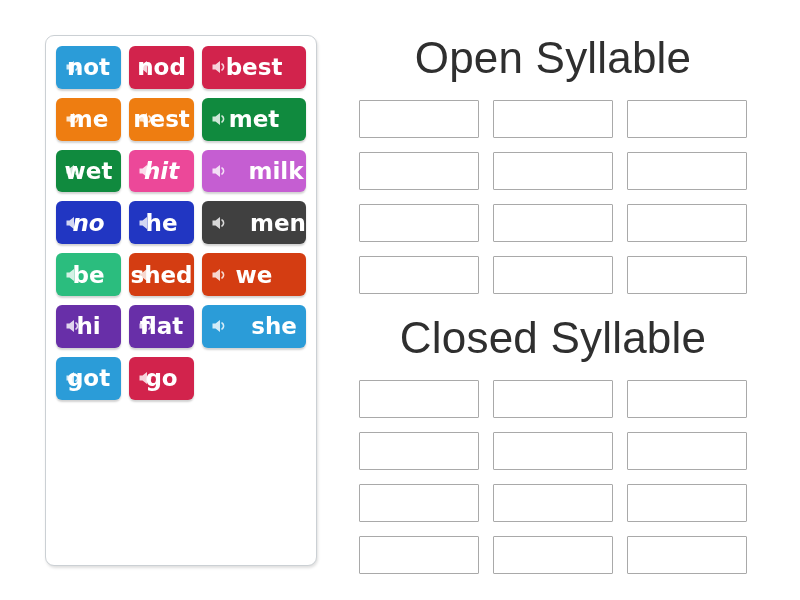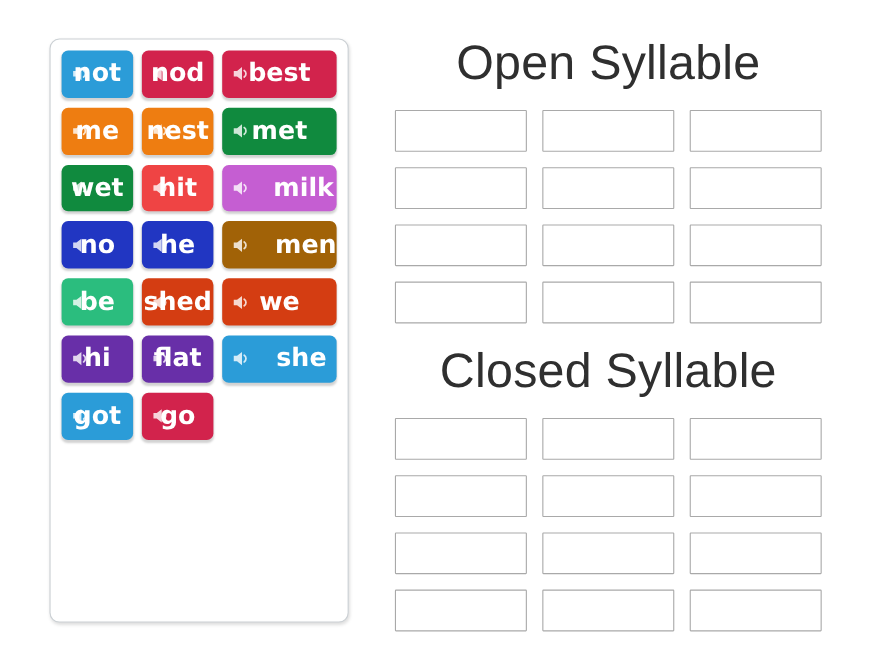--- a/index.html
+++ b/index.html
@@ -95,49 +95,49 @@
     </svg>
     <span class="word">met</span>
   </div>
       <div class="tile" style="background: rgb(16, 138, 62);">
     <svg class="spk" viewBox="0 0 16 16" xmlns="http://www.w3.org/2000/svg">
       <path d="M1.5 5.5h3L9 2v12L4.5 10.5h-3z" fill="#ffffff"></path>
       <path d="M11 5a3.6 3.6 0 0 1 0 6" fill="none" stroke="#ffffff" stroke-width="1.6" stroke-linecap="round"></path>
     </svg>
     <span class="word">wet</span>
   </div>
-      <div class="tile" style="background: #ef4444;">
+      <div class="tile" style="background: #ec4899; font-style: italic;">
     <svg class="spk" viewBox="0 0 16 16" xmlns="http://www.w3.org/2000/svg">
       <path d="M1.5 5.5h3L9 2v12L4.5 10.5h-3z" fill="#ffffff"></path>
       <path d="M11 5a3.6 3.6 0 0 1 0 6" fill="none" stroke="#ffffff" stroke-width="1.6" stroke-linecap="round"></path>
     </svg>
     <span class="word">hit</span>
   </div>
       <div class="tile" style="background: rgb(197, 94, 210); padding-left: 44px;">
     <svg class="spk" viewBox="0 0 16 16" xmlns="http://www.w3.org/2000/svg">
       <path d="M1.5 5.5h3L9 2v12L4.5 10.5h-3z" fill="#ffffff"></path>
       <path d="M11 5a3.6 3.6 0 0 1 0 6" fill="none" stroke="#ffffff" stroke-width="1.6" stroke-linecap="round"></path>
     </svg>
     <span class="word">milk</span>
   </div>
+      <div class="tile" style="background: rgb(33, 54, 194); font-style: italic;">
+    <svg class="spk" viewBox="0 0 16 16" xmlns="http://www.w3.org/2000/svg">
+      <path d="M1.5 5.5h3L9 2v12L4.5 10.5h-3z" fill="#ffffff"></path>
+      <path d="M11 5a3.6 3.6 0 0 1 0 6" fill="none" stroke="#ffffff" stroke-width="1.6" stroke-linecap="round"></path>
+    </svg>
+    <span class="word">no</span>
+  </div>
       <div class="tile" style="background: rgb(33, 54, 194);">
     <svg class="spk" viewBox="0 0 16 16" xmlns="http://www.w3.org/2000/svg">
       <path d="M1.5 5.5h3L9 2v12L4.5 10.5h-3z" fill="#ffffff"></path>
       <path d="M11 5a3.6 3.6 0 0 1 0 6" fill="none" stroke="#ffffff" stroke-width="1.6" stroke-linecap="round"></path>
     </svg>
-    <span class="word">no</span>
-  </div>
-      <div class="tile" style="background: rgb(33, 54, 194);">
-    <svg class="spk" viewBox="0 0 16 16" xmlns="http://www.w3.org/2000/svg">
-      <path d="M1.5 5.5h3L9 2v12L4.5 10.5h-3z" fill="#ffffff"></path>
-      <path d="M11 5a3.6 3.6 0 0 1 0 6" fill="none" stroke="#ffffff" stroke-width="1.6" stroke-linecap="round"></path>
-    </svg>
     <span class="word">he</span>
   </div>
-      <div class="tile" style="background: #a16207; padding-left: 48px;">
+      <div class="tile" style="background: #404040; padding-left: 48px;">
     <svg class="spk" viewBox="0 0 16 16" xmlns="http://www.w3.org/2000/svg">
       <path d="M1.5 5.5h3L9 2v12L4.5 10.5h-3z" fill="#ffffff"></path>
       <path d="M11 5a3.6 3.6 0 0 1 0 6" fill="none" stroke="#ffffff" stroke-width="1.6" stroke-linecap="round"></path>
     </svg>
     <span class="word">men</span>
   </div>
       <div class="tile" style="background: rgb(43, 189, 126);">
     <svg class="spk" viewBox="0 0 16 16" xmlns="http://www.w3.org/2000/svg">
       <path d="M1.5 5.5h3L9 2v12L4.5 10.5h-3z" fill="#ffffff"></path>
       <path d="M11 5a3.6 3.6 0 0 1 0 6" fill="none" stroke="#ffffff" stroke-width="1.6" stroke-linecap="round"></path>

